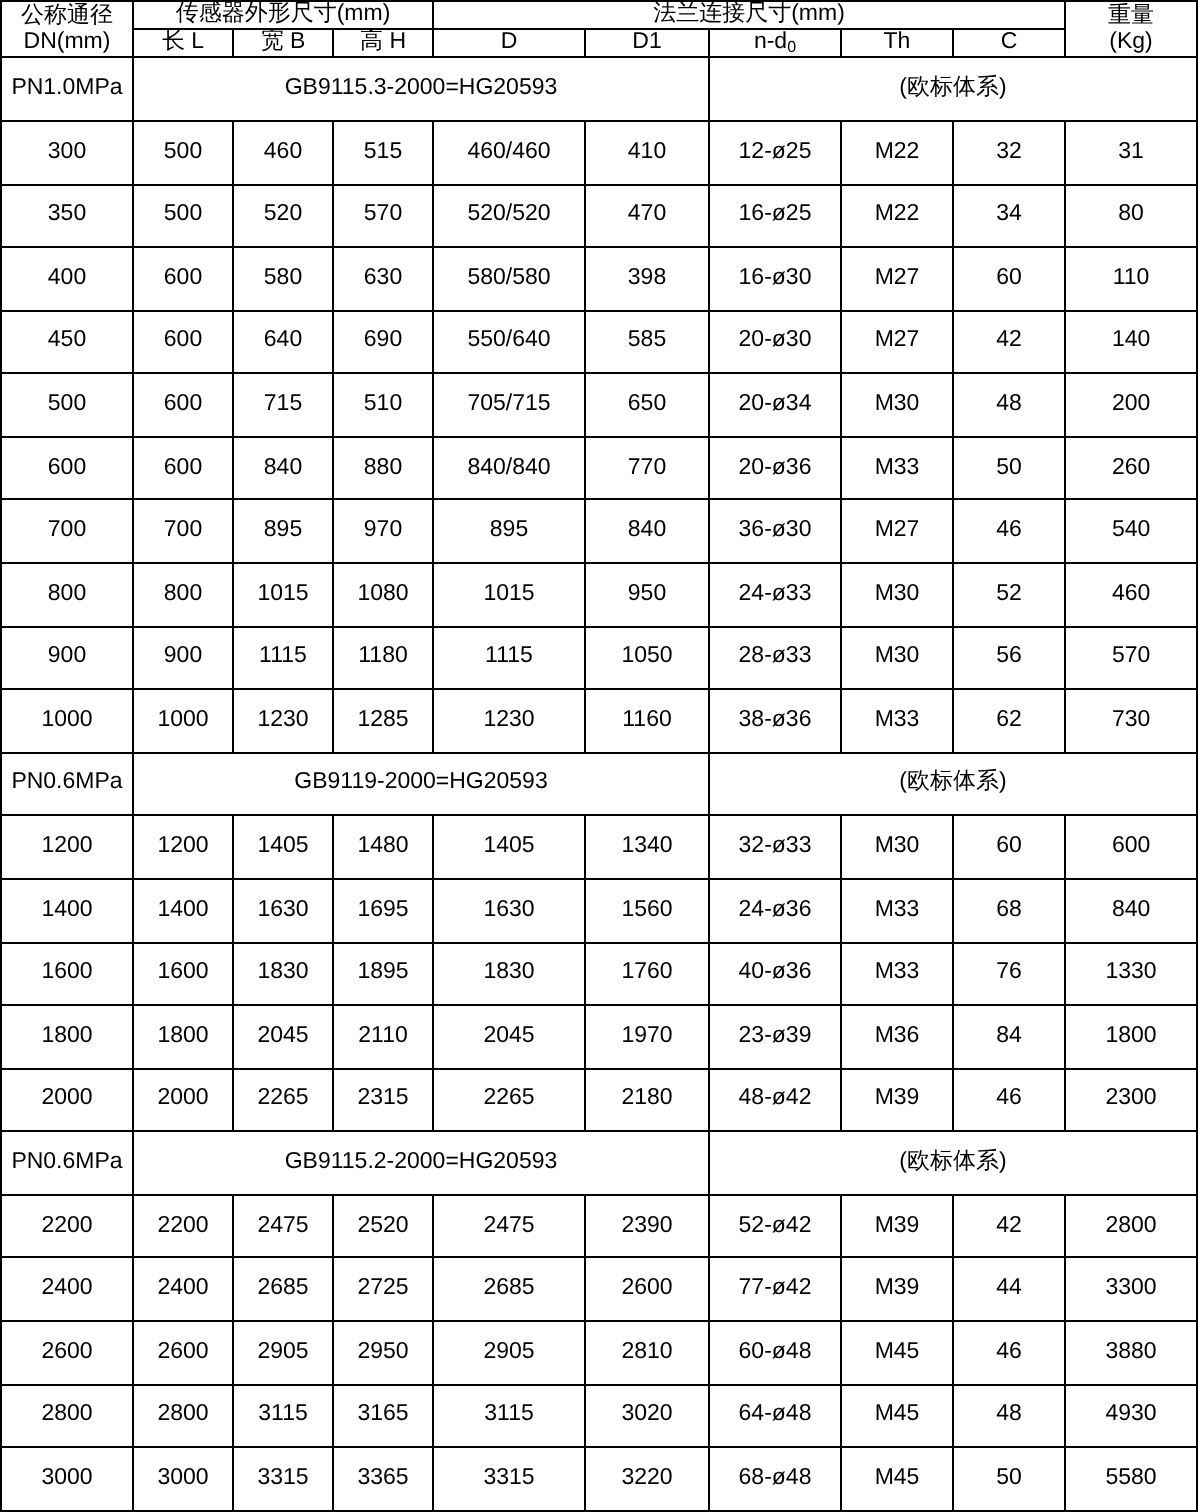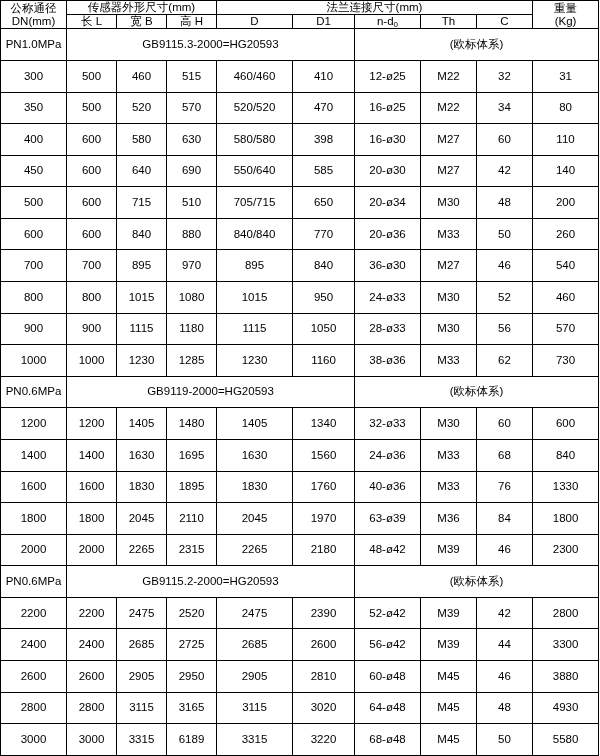--- a/index.html
+++ b/index.html
@@ -269,21 +269,21 @@
         <td>76</td>
         <td>1330</td>
       </tr>
       <tr class="datarow">
         <td>1800</td>
         <td>1800</td>
         <td>2045</td>
         <td>2110</td>
         <td>2045</td>
         <td>1970</td>
-        <td>63-ø39</td>
+        <td>23-ø39</td>
         <td>M36</td>
         <td>84</td>
         <td>1800</td>
       </tr>
       <tr class="datarow">
         <td>2000</td>
         <td>2000</td>
         <td>2265</td>
         <td>2315</td>
         <td>2265</td>
@@ -310,21 +310,21 @@
         <td>42</td>
         <td>2800</td>
       </tr>
       <tr class="datarow">
         <td>2400</td>
         <td>2400</td>
         <td>2685</td>
         <td>2725</td>
         <td>2685</td>
         <td>2600</td>
-        <td>56-ø42</td>
+        <td>77-ø42</td>
         <td>M39</td>
         <td>44</td>
         <td>3300</td>
       </tr>
       <tr class="datarow">
         <td>2600</td>
         <td>2600</td>
         <td>2905</td>
         <td>2950</td>
         <td>2905</td>
@@ -343,21 +343,21 @@
         <td>3020</td>
         <td>64-ø48</td>
         <td>M45</td>
         <td>48</td>
         <td>4930</td>
       </tr>
       <tr class="datarow">
         <td>3000</td>
         <td>3000</td>
         <td>3315</td>
-        <td>6189</td>
+        <td>3365</td>
         <td>3315</td>
         <td>3220</td>
         <td>68-ø48</td>
         <td>M45</td>
         <td>50</td>
         <td>5580</td>
       </tr>
     </tbody>
 </table>
 

